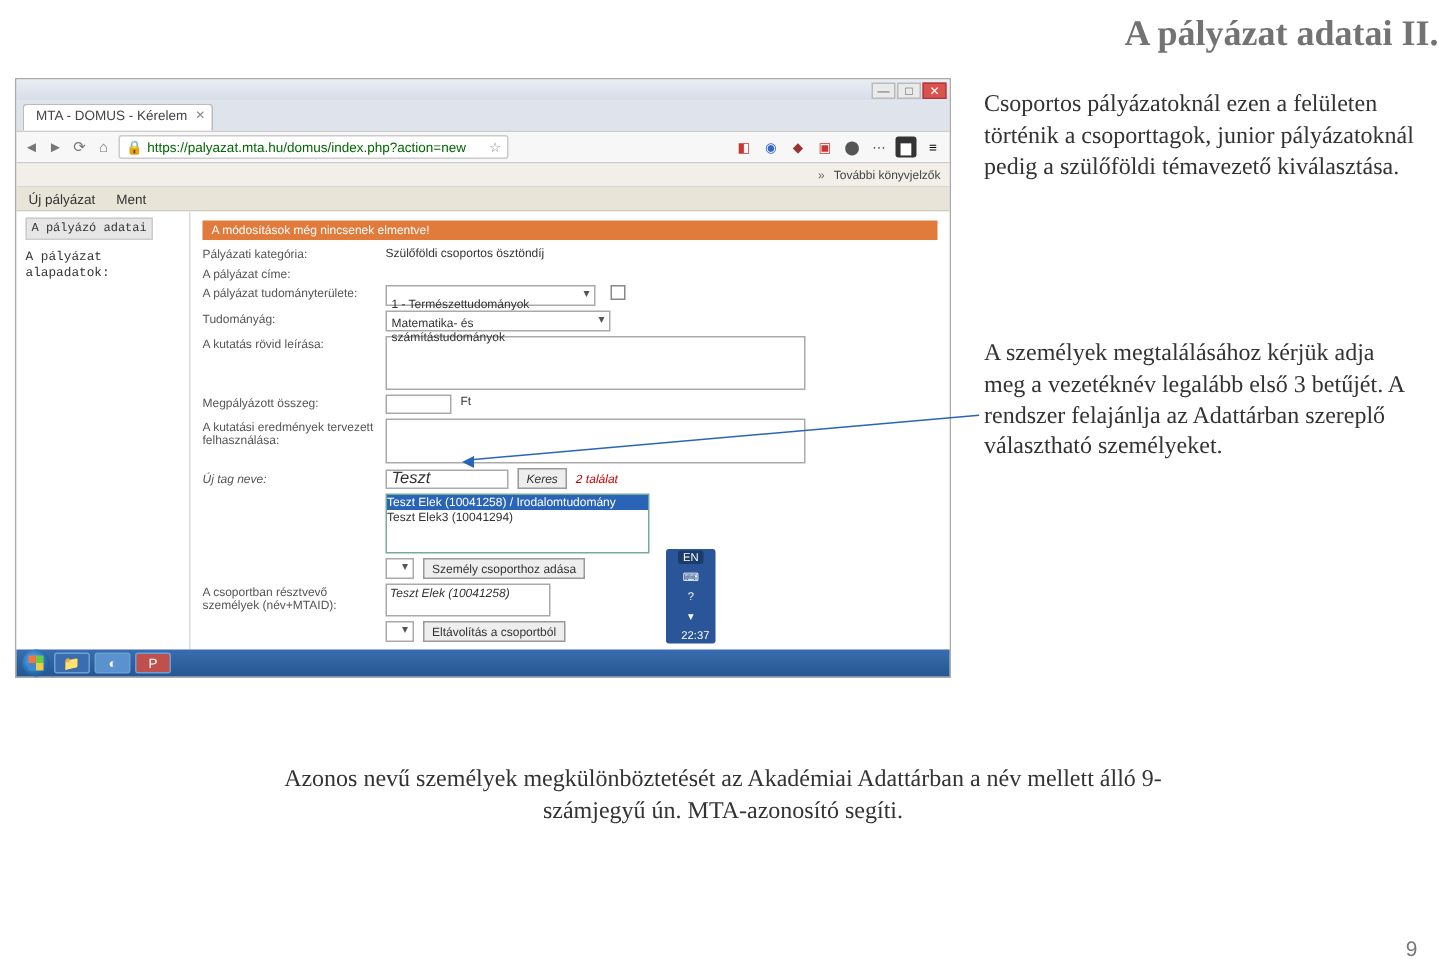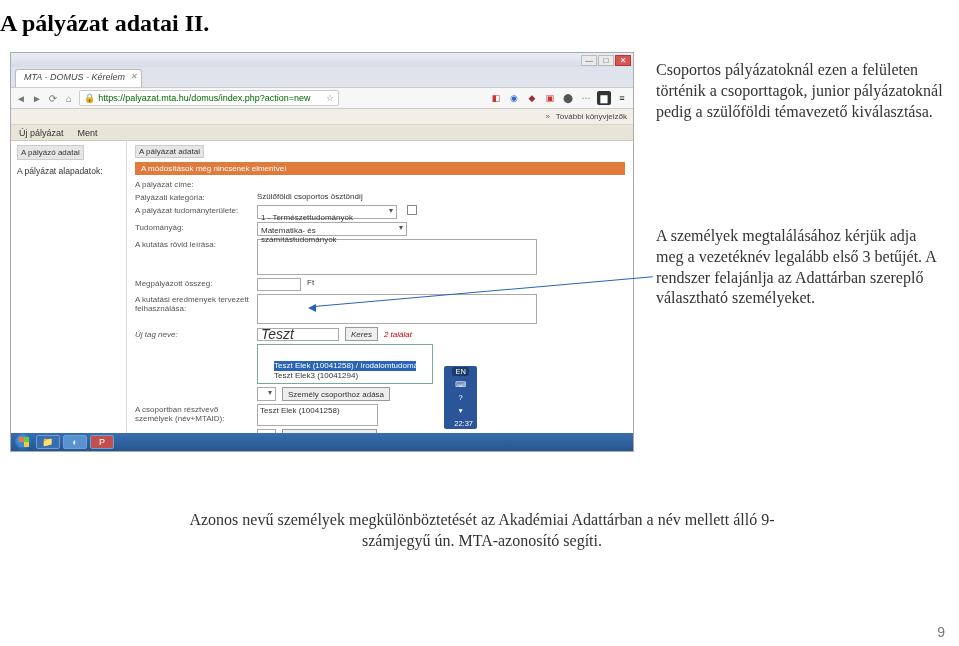--- a/index.html
+++ b/index.html
@@ -1,71 +1,71 @@
 <!DOCTYPE html>
 <html><head>
 <meta charset="utf-8">
 <style>
   * { box-sizing: border-box; margin: 0; padding: 0; }
   body { font-family: "Times New Roman", serif; width: 959px; height: 646px; background: #fff; position: relative; overflow: hidden; }
-  .slide-title { color: #000000; font-family: "Times New Roman", serif; font-size: 24px; font-weight: bold; text-align: left; padding: 10px 0 8px; }
+  .slide-title { color: #737373; font-family: "Times New Roman", serif; font-size: 24px; font-weight: bold; text-align: right; padding: 10px 0 8px; }
 
   .screenshot-frame { position: absolute; left: 10px; top: 52px; width: 624px; height: 400px; border: 1px solid #aaa; font-family: Tahoma, Arial, sans-serif; font-size: 9px; background: #f4f4f4; }
 
   
   .win-top { height: 14px; background: linear-gradient(#e9edf5,#d7dde8); display:flex; justify-content:flex-end; align-items:center; padding-right:2px; gap:1px;}
   .win-top .wbtn { width:16px; height:11px; background:#eaeaea; border:1px solid #bbb; font-size:8px; line-height:9px; text-align:center; color:#555; cursor:pointer;}
   .win-top .wbtn.close { background:#d9534f; color:#fff; border-color:#b03b38;}
-  .browser-tab-row { height:20px; background:#dfe4ec; display:flex; align-items:flex-end; padding-left:4px;font-style:italic;}
+  .browser-tab-row { height:20px; background:#dfe4ec; display:flex; align-items:flex-end; padding-left:4px;}
   .browser-tab { background:#fff; border:1px solid #bbb; border-bottom:none; border-radius:3px 3px 0 0; height:18px; padding:2px 16px 0 8px; font-size:9px; color:#444; position:relative;}
   .browser-tab .tx { position:absolute; right:4px; top:2px; font-size:8px; color:#888; cursor:pointer;}
   .url-row { height:22px; background:#f7f7f7; border-top:1px solid #ccc; border-bottom:1px solid #ccc; display:flex; align-items:center; padding:0 4px; gap:4px;}
   .nav-icon { width:12px; height:12px; display:inline-flex; align-items:center; justify-content:center; color:#777; font-size:10px; cursor:pointer;}
   .url-box { flex:0 0 260px; height:16px; border:1px solid #ccc; border-radius:2px; background:#fff; display:flex; align-items:center; padding:0 4px; font-size:9px; color:#060;}
   .lock { color:#2a8a2a; font-size:9px; margin-right:3px;}
   .url-star { margin-left:auto; color:#888; font-size:9px;}
   .tb-icons { margin-left:auto; display:flex; gap:4px; align-items:center;}
   .tb-ico { width:14px; height:14px; border-radius:2px; font-size:9px; display:flex; align-items:center; justify-content:center; cursor:pointer;}
   .bookmarks-row { height:16px; background:#f1efe7; border-bottom:1px solid #d8d6ce; display:flex; align-items:center; justify-content:flex-end; padding:0 6px; font-size:8px; color:#444;}
   .bookmarks-row .chevron { margin-left:110px; color:#666; font-size:8px;}
 
   
   .app-menubar { height:16px; background:#e8e4d8; border-bottom:1px solid #cfcbbf; display:flex; align-items:center; gap:14px; padding:0 8px; font-size:9px; color:#333;}
   .app-menubar span { cursor:pointer;}
 
   
   .app-body { display:flex; height: calc(100% - 14px - 20px - 22px - 16px - 16px - 18px); background:#fff;}
   .leftcol { width:116px; border-right:1px solid #ddd; padding:4px 6px; font-size:8.5px; color:#333;}
-  .lrow { margin-bottom:4px; line-height:11px;}
+  .lrow { margin-bottom:4px; line-height:11px;font-family:Liberation Mono, monospace;}
   .leftcol .section-tab { background:#e6e6e6; border:1px solid #ccc; padding:1px 3px; display:inline-block; font-size:8px; margin-bottom:2px;}
 
   .rightcol { flex:1; padding:4px 8px; font-size:8.5px; color:#333; position:relative;}
   .panel-title { background:#e6e6e6; border:1px solid #ccc; padding:1px 3px; display:inline-block; font-size:8px; margin-bottom:2px;}
   .warn-bar { background:#e07b3c; color:#fff; font-size:8px; padding:2px 6px; margin:2px 0 4px; display:inline-block; width:100%;}
 
   .frow { display:flex; align-items:flex-start; gap:6px; margin-bottom:3px;}
   .flabel { width:116px; color:#555; font-size:8px; padding-top:1px;}
   .fval { font-size:8px; color:#333;}
 
   .sel { border:1px solid #aaa; background:#fff; height:14px; font-size:8px; padding:11px 14px 0 3px; display:inline-flex; align-items:center; position:relative; cursor:pointer;}
   .sel::after { content:"▾"; position:absolute; right:3px; top:0; font-size:8px; color:#555;}
   .chk { width:10px; height:10px; border:1px solid #888; display:inline-block; vertical-align:middle; margin-left:4px; background:#fff; cursor:pointer;}
 
   .ta { border:1px solid #aaa; background:#fff; width:280px; height:36px; font-size:8px; padding:2px;}
 
-  .inp { border:1px solid #aaa; background:#fff; height:13px; font-size:14px; padding:0 3px; display:inline-flex; align-items:center;}
+  .inp { border:1px solid #aaa; background:#fff; height:13px; font-size:11px; padding:0 3px; display:inline-flex; align-items:center;}
   .inp.w40 { width:44px;}
   .inp.w90 { width:82px;}
   .btn { border:1px solid #999; background:#eee; height:14px; font-size:8px; padding:0 5px; display:inline-flex; align-items:center; cursor:pointer;}
 
-  .listbox { border:1px solid #7a9; width:176px; height:40px; background:#fff; font-size:8px; padding:16px; overflow:hidden;}
+  .listbox { border:1px solid #7a9; width:176px; height:40px; background:#fff; font-size:8px; padding:0; overflow:hidden;}
   .listbox .opt { white-space:nowrap; line-height:10px;}
   .listbox .opt.sel-opt { background:#2a64b7; color:#fff;}
 
-  .mini-list { border:1px solid #aaa; width:121px; height:22px; background:#fff; font-size:8px; padding:1px 2px;}
+  .mini-list { border:1px solid #aaa; width:110px; height:22px; background:#fff; font-size:8px; padding:1px 2px;font-style:italic;}
   .mini-list .r { line-height:9px;}
 
   
   .langbar { position:absolute; right:156px; bottom:22px; background:#2a5699; color:#fff; font-size:7.5px; padding:1px 4px; border-radius:2px; display:flex; gap:4px; align-items:center;flex-direction:column;}
   .langbar .lang { background:#1a3c6a; padding:0 3px; border-radius:2px;}
   .langbar .time { margin-left:6px;}
 
   
   .taskbar { position:absolute; left:0; right:0; bottom:0; height:18px; background:linear-gradient(#3a6db0,#24568f); display:flex; align-items:center; padding:0 4px; gap:3px;}
   .start { width:18px; height:18px; border-radius:50%; background:radial-gradient(circle at 40% 40%, #5fb3ff 0%, #2266aa 60%, #194d80 100%); display:flex; align-items:center; justify-content:center; cursor:pointer;}
@@ -129,29 +129,28 @@
     <span>Új pályázat</span>
     <span>Ment</span>
   </div>
 
   <div class="app-body">
     <div class="leftcol">
       <div class="lrow"><span class="section-tab">A pályázó adatai</span></div>
       <div class="lrow">A pályázat alapadatok:</div>
     </div>
     <div class="rightcol">
-      <div><span class="panel-title">A pályázat adatai</span></div>
       <div class="warn-bar">A módosítások még nincsenek elmentve!</div>
 
-      <div class="frow">
-        <div class="flabel">A pályázat címe:</div>
-      </div>
       <div class="frow">
         <div class="flabel">Pályázati kategória:</div>
         <div class="fval">Szülőföldi csoportos ösztöndíj</div>
+      </div>
+      <div class="frow">
+        <div class="flabel">A pályázat címe:</div>
       </div>
       <div class="frow">
         <div class="flabel">A pályázat tudományterülete:</div>
         <div class="sel" style="width:140px;">
             <span>1 - Természettudományok</span>
           </div>
         <span class="chk"></span>
       </div>
       <div class="frow">
         <div class="flabel">Tudományág:</div>

